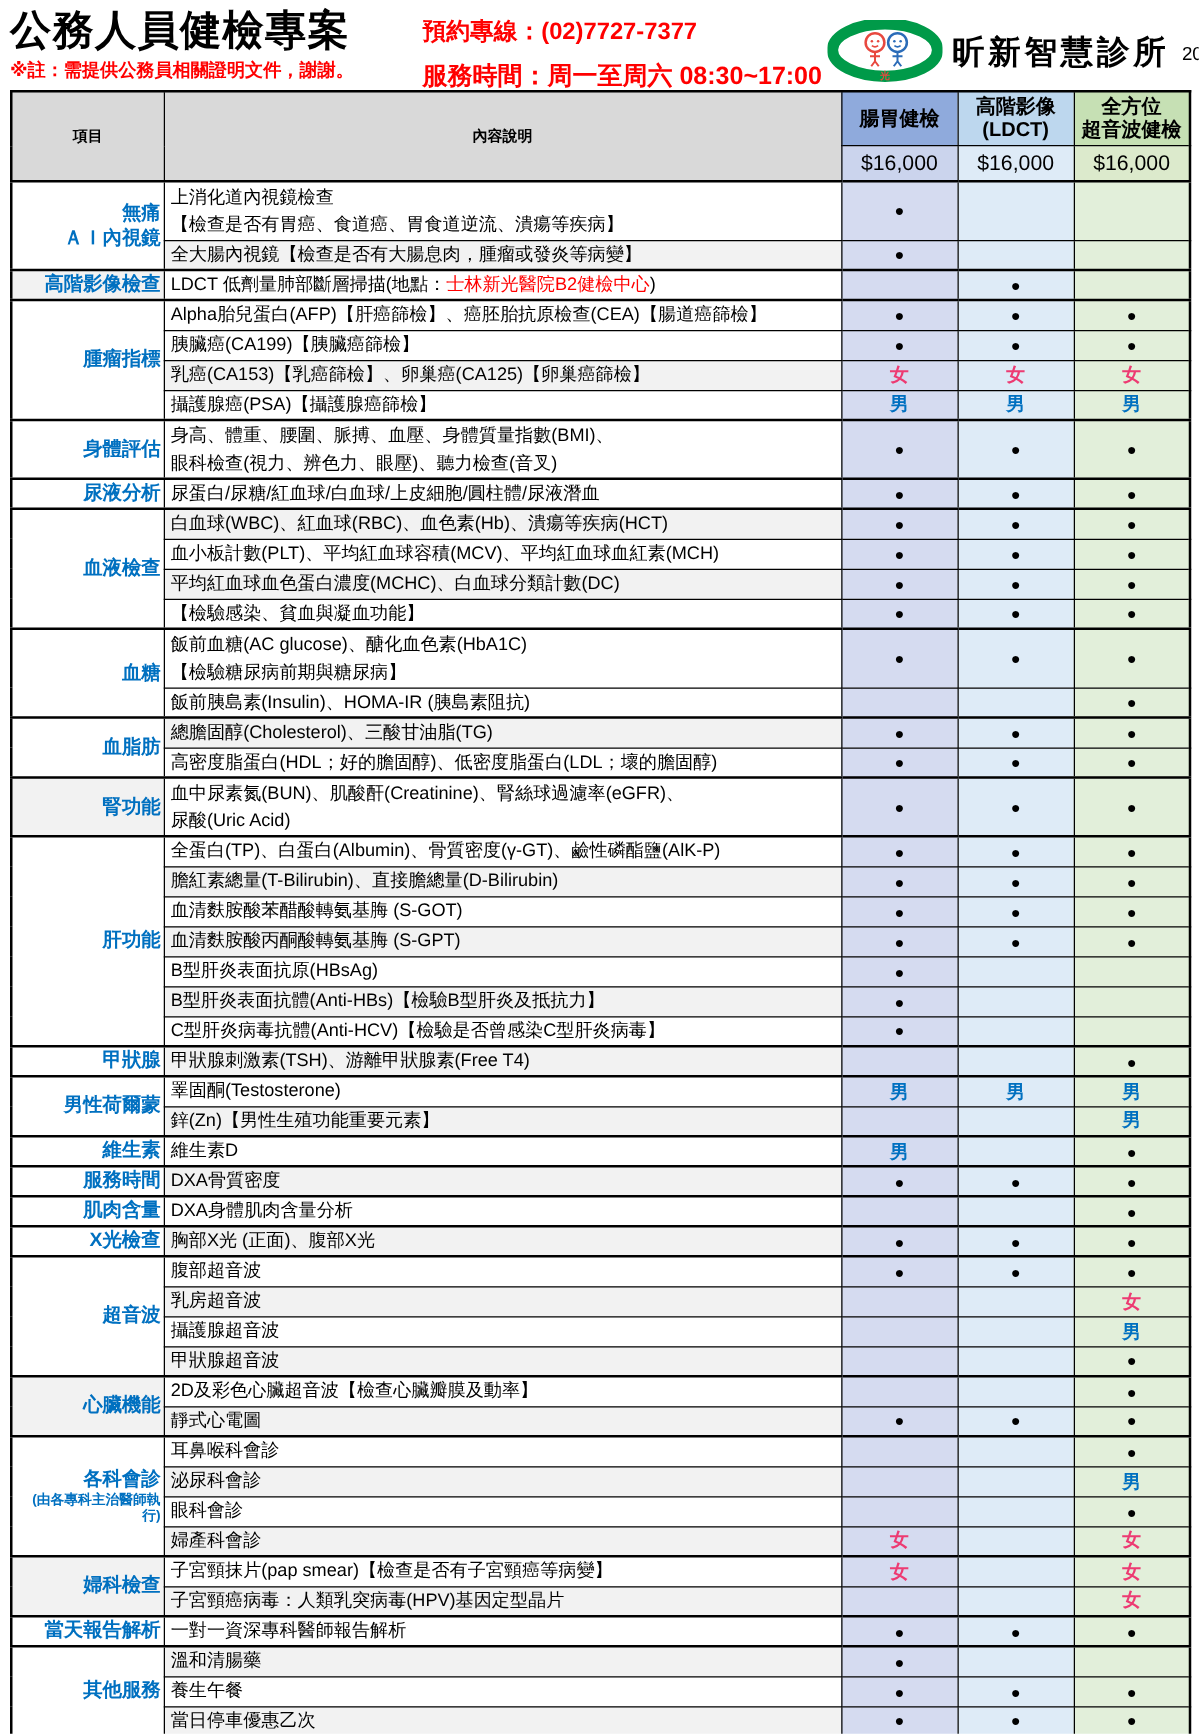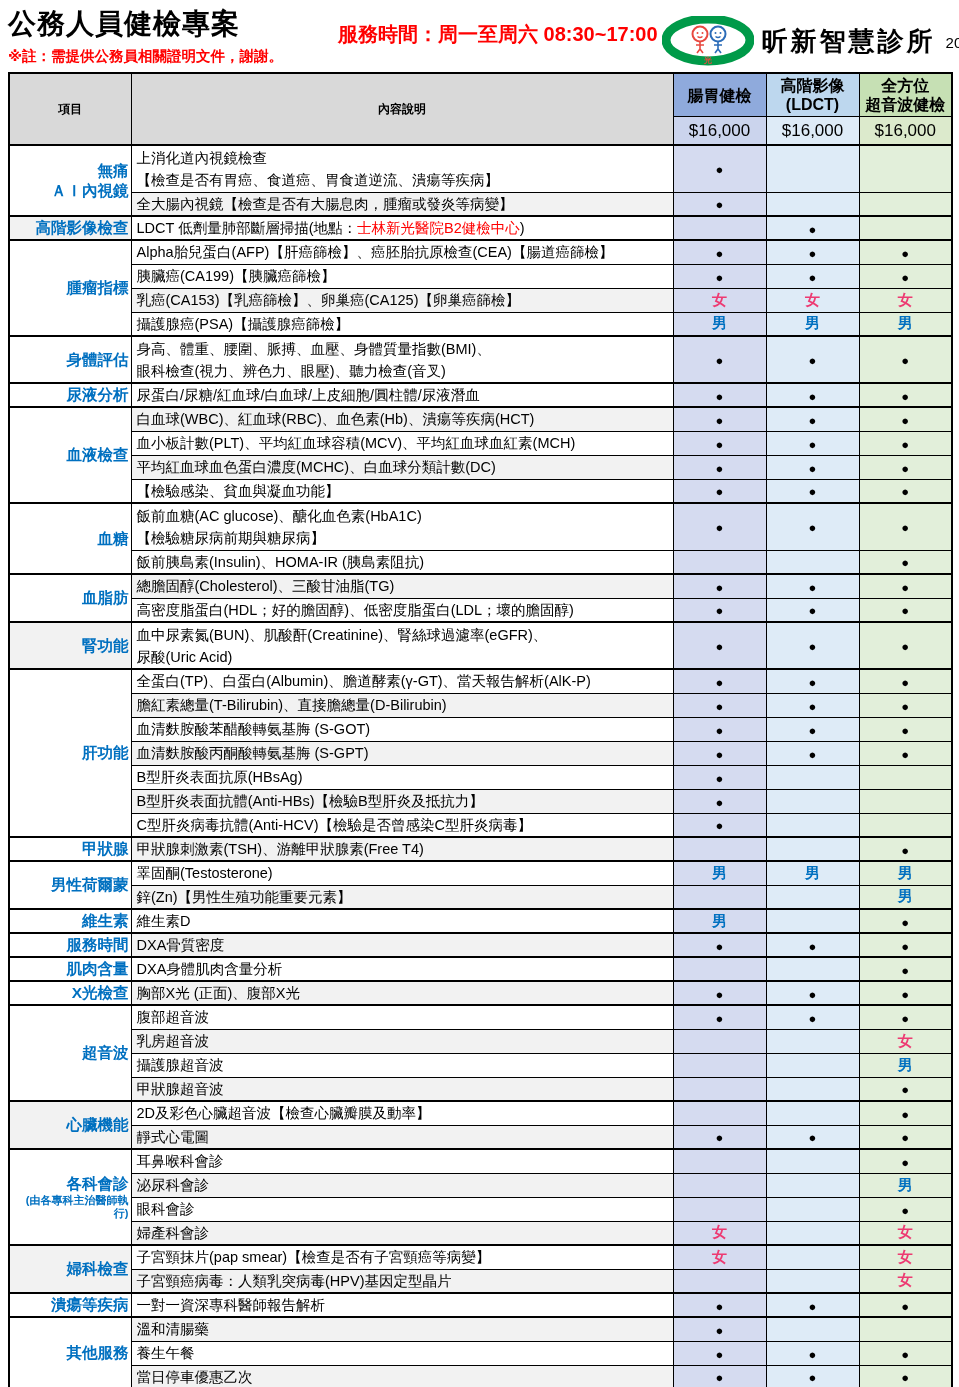--- a/index.html
+++ b/index.html
@@ -1,21 +1,21 @@
 <!DOCTYPE html>
 <html style="--red: #FF0000; --cat-blue: #0070C0; --male: #0070C0; --female: #ED3A72; --header-grey: #D9D9D9; --row-shade: #F2F2F2; --p1-body: #D5DBF0; --p2-body: #DEEBF7; --p3-body: #E2EFDA;"><head>
 <meta charset="utf-8">
 <style>
   html,body{margin:0;padding:0;background:#fff;}
   body{width:959px;height:1387px;font-family:"Liberation Sans","DejaVu Sans",sans-serif;color:#000;}
   .page{padding:2px 8px 4px 8px;}
   
   .top{display:flex;align-items:flex-start;height:70px;padding-top:4px;box-sizing:border-box;}
   .title-block{flex:0 0 330px;}
-  .main-title{font-size:28px;font-weight:bold;letter-spacing:1px;line-height:36px;white-space:nowrap;}
+  .main-title{font-size:33px;font-weight:bold;letter-spacing:1px;line-height:36px;white-space:nowrap;}
   .note{color:var(--red);font-size:14.5px;font-weight:bold;margin-top:5px;white-space:nowrap;}
   .mid-block{flex:0 0 262px;padding-top:6px;}
   .hotline{color:var(--red);font-size:19px;font-weight:bold;white-space:nowrap;}
   .hours{color:var(--red);font-size:20px;font-weight:bold;margin-top:9px;white-space:nowrap;}
   .right-block{display:flex;align-items:center;margin-left:4px;padding-top:10px;}
   .logo{width:92px;height:50px;flex:0 0 auto;}
   .clinic{font-size:26px;font-weight:bold;letter-spacing:3px;margin-left:8px;white-space:nowrap;}
   .version{font-size:15px;margin-left:10px;margin-top:4px;white-space:nowrap;}
   
   table{border-collapse:collapse;table-layout:fixed;width:943px;}
@@ -46,20 +46,21 @@
 </head>
 <body>
 
 <div class="page">
   <div class="top">
     <div class="title-block">
       <div class="main-title">公務人員健檢專案</div>
       <div class="note">※註：需提供公務員相關證明文件，謝謝。</div>
     </div>
     <div class="mid-block">
+      <div class="hotline">預約專線：(02)7727-7377</div>
       <div class="hours">服務時間：周一至周六 08:30~17:00</div>
     </div>
     <div class="right-block">
       <svg class="logo" viewBox="0 0 92 50" aria-hidden="true">
         <ellipse cx="46" cy="24" rx="42" ry="21" fill="none" stroke="#009A49" stroke-width="9"></ellipse>
         <ellipse cx="46" cy="24" rx="33" ry="14.5" fill="#fff" stroke="none"></ellipse>
         <circle cx="38" cy="18" r="7.5" fill="none" stroke="#E8483F" stroke-width="2"></circle>
         <circle cx="35.5" cy="17" r="1" fill="#E8483F"></circle>
           <circle cx="40.5" cy="17" r="1" fill="#E8483F"></circle>
         <path d="M35.5 20.5 q2.5 2 5 0" fill="none" stroke="#E8483F" stroke-width="1.4"></path>
@@ -211,21 +212,21 @@
         </tr>
         <tr class="tall sec-top">
           <td class="cat gshade" rowspan="1">腎功能</td>
           <td class="desc">血中尿素氮(BUN)、肌酸酐(Creatinine)、腎絲球過濾率(eGFR)、<br>尿酸(Uric Acid)</td>
           <td class="mark p1"><span class="dot">●</span></td>
           <td class="mark p2"><span class="dot">●</span></td>
           <td class="mark p3"><span class="dot">●</span></td>
         </tr>
         <tr class="r sec-top">
           <td class="cat" rowspan="7">肝功能</td>
-          <td class="desc">全蛋白(TP)、白蛋白(Albumin)、膽道酵素(γ-GT)、當天報告解析(AlK-P)</td>
+          <td class="desc">全蛋白(TP)、白蛋白(Albumin)、骨質密度(γ-GT)、鹼性磷酯鹽(AlK-P)</td>
           <td class="mark p1"><span class="dot">●</span></td>
           <td class="mark p2"><span class="dot">●</span></td>
           <td class="mark p3"><span class="dot">●</span></td>
         </tr>
         <tr class="r">
           <td class="desc gshade">膽紅素總量(T-Bilirubin)、直接膽總量(D-Bilirubin)</td>
           <td class="mark p1"><span class="dot">●</span></td>
           <td class="mark p2"><span class="dot">●</span></td>
           <td class="mark p3"><span class="dot">●</span></td>
         </tr>
@@ -377,21 +378,21 @@
           <td class="mark p2"></td>
           <td class="mark p3"><span class="female">女</span></td>
         </tr>
         <tr class="r">
           <td class="desc gshade">子宮頸癌病毒：人類乳突病毒(HPV)基因定型晶片</td>
           <td class="mark p1"></td>
           <td class="mark p2"></td>
           <td class="mark p3"><span class="female">女</span></td>
         </tr>
         <tr class="r sec-top">
-          <td class="cat" rowspan="1">潰瘍等疾病</td>
+          <td class="cat" rowspan="1">當天報告解析</td>
           <td class="desc">一對一資深專科醫師報告解析</td>
           <td class="mark p1"><span class="dot">●</span></td>
           <td class="mark p2"><span class="dot">●</span></td>
           <td class="mark p3"><span class="dot">●</span></td>
         </tr>
         <tr class="r sec-top">
           <td class="cat" rowspan="3">其他服務</td>
           <td class="desc gshade">溫和清腸藥</td>
           <td class="mark p1"><span class="dot">●</span></td>
           <td class="mark p2"></td>

